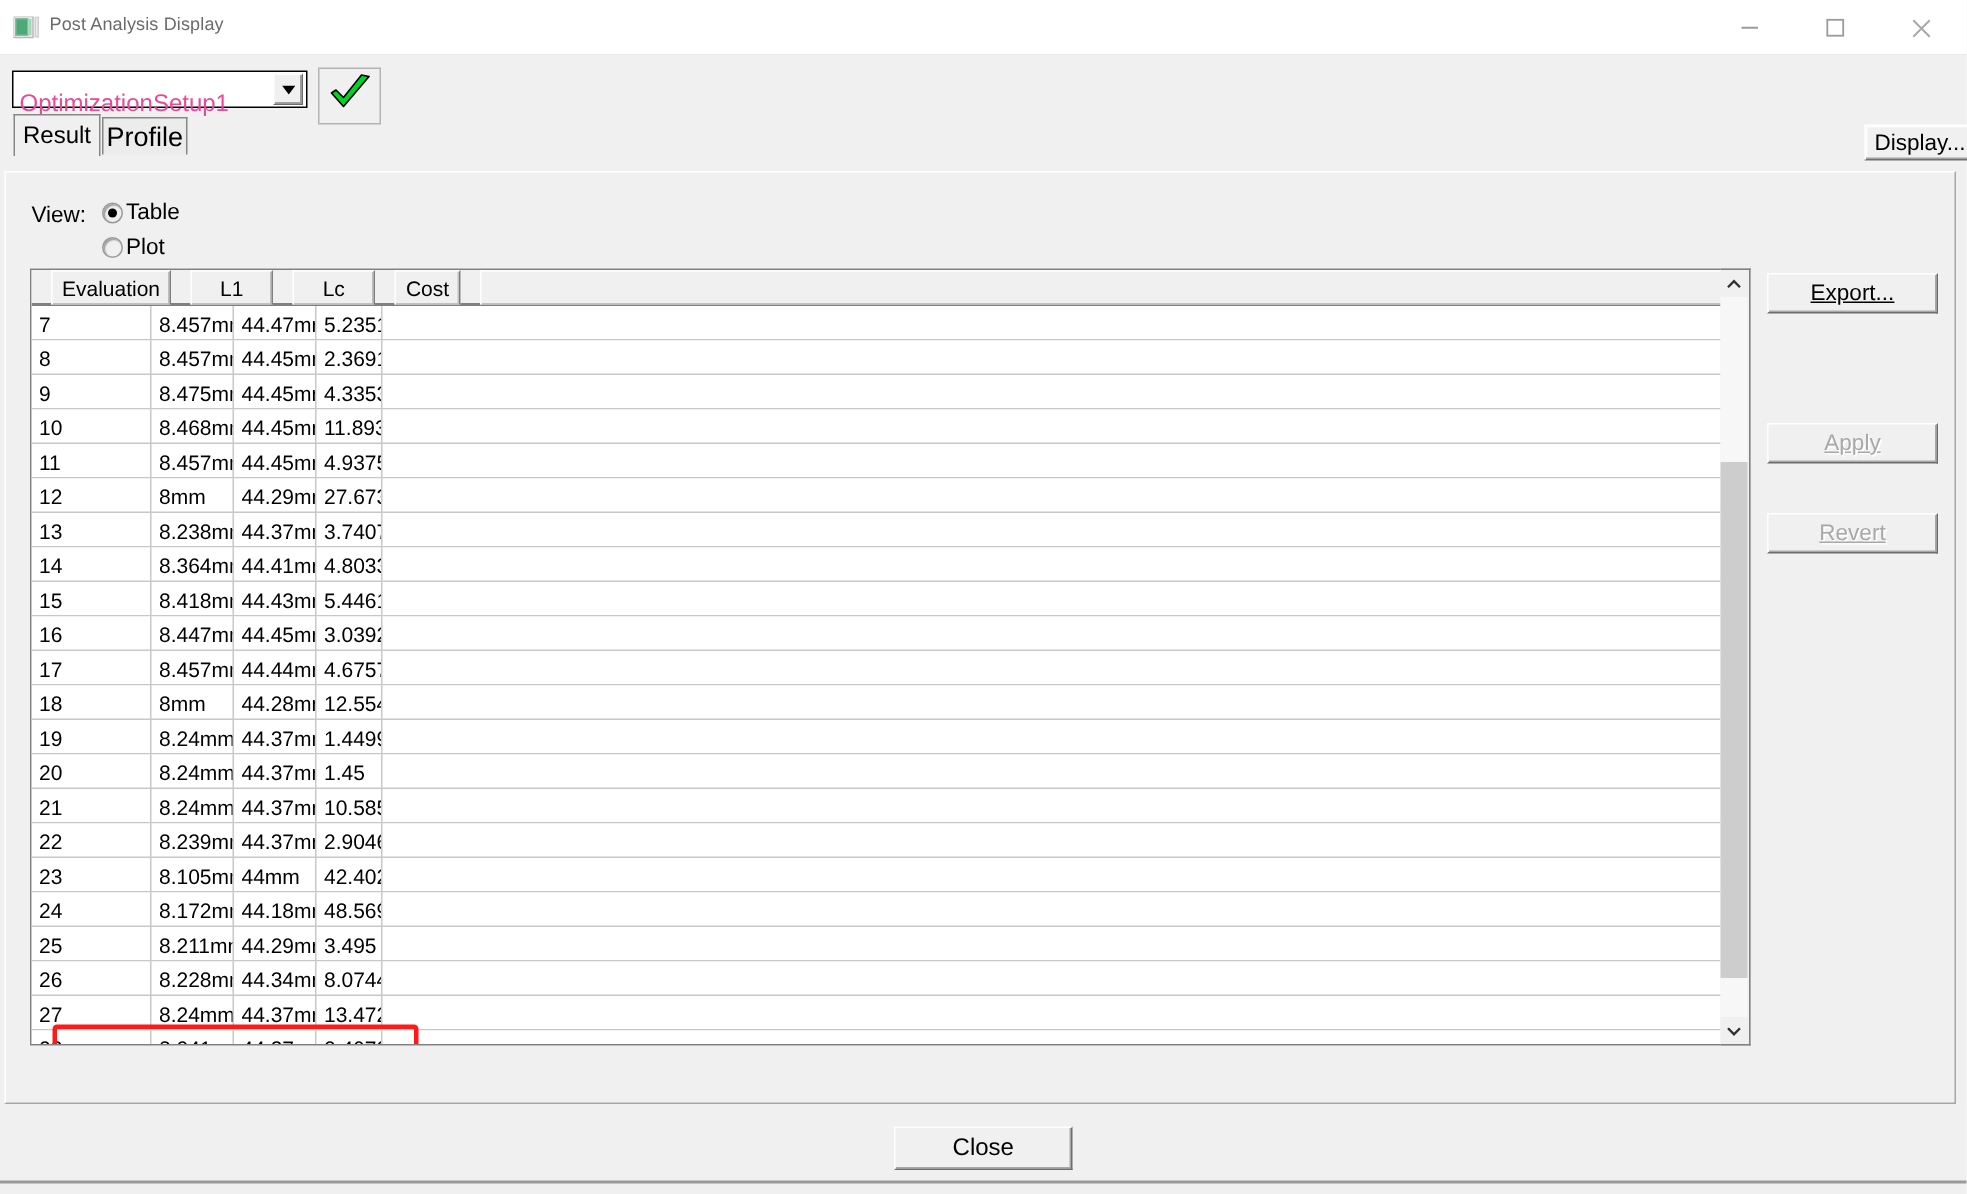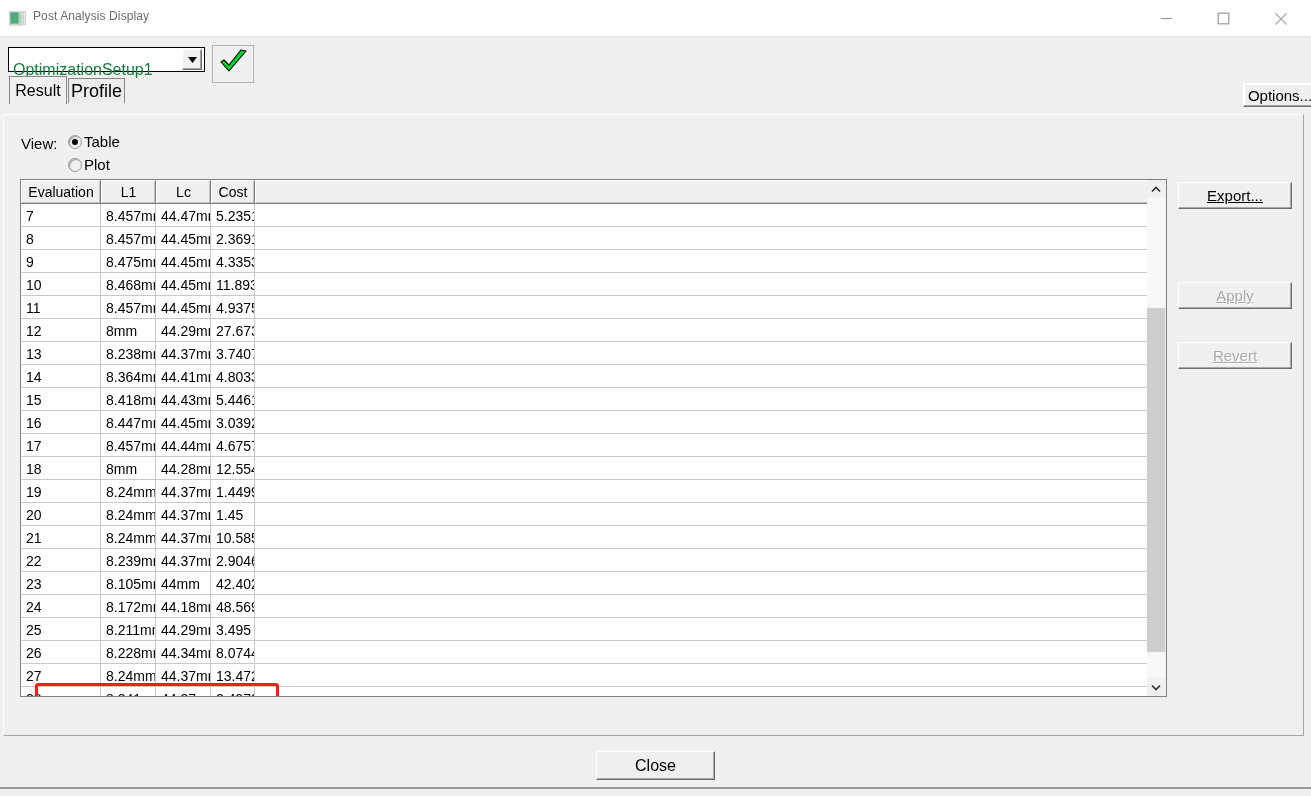--- a/index.html
+++ b/index.html
@@ -56,21 +56,21 @@
   #setup-combo {
     position: absolute; left: 8px; top: 10px;
     width: 197px; height: 25px;
     background: #ffffff;
     border: 1px solid #000000;
     display: flex; align-items: center;
   }
   #setup-combo-value {
     flex: 1 1 auto;
     padding-left: 4px;
-    font-size: 16px; color: #15803d;
+    font-size: 16px; color: #ec4899;
     white-space: nowrap; overflow: hidden; margin-top: 20px;
   }
   #setup-combo-arrow {
     width: 20px; height: 21px; margin-right: 2px;
     background: #f0f0f0;
     border: 1px solid #ffffff;
     border-right-color: #6d6d6d;
     border-bottom-color: #6d6d6d;
     box-shadow: inset -1px -1px 0 #a0a0a0;
     display: flex; align-items: center; justify-content: center;
@@ -186,20 +186,21 @@
     height: 23px;
     background: #f0f0f0;
     border-right: 1px solid #808080;
     border-top: 1px solid #ffffff;
     border-left: 1px solid #ffffff;
     box-shadow: inset -1px -1px 0 #c0c0c0;
     display: flex; align-items: center; justify-content: center;
     font-size: 14px; color: #000;
     flex: 0 0 auto;
     white-space: nowrap;
+    margin-left: 13px;
   }
   .grid-head-cell.filler {
     flex: 1 1 auto;
     border-right: none;
     justify-content: flex-start;
   }
 
   #grid-body {
     position: absolute; left: 0; top: 24px;
     width: 1145px; height: 492px;
@@ -361,21 +362,21 @@
 
     <div id="apply-check-btn">
       <span>
         <svg width="29" height="26" viewBox="0 0 29 26">
           <path d="M2 13 L10 22 L27 2 L22 1 L10 16 L5 11 Z" fill="#00d427" stroke="#000000" stroke-width="1.1" stroke-linejoin="round"></path>
         </svg>
       </span>
     </div>
 
     <div id="options-button">
-      <span>Options...</span>
+      <span>Display...</span>
     </div>
   </div>
 
   <div id="tab-strip">
     <div class="tab" id="tab-result">
       <span>Result</span>
     </div>
     <div class="tab" id="tab-profile">
       <span>Profile</span>
     </div>

